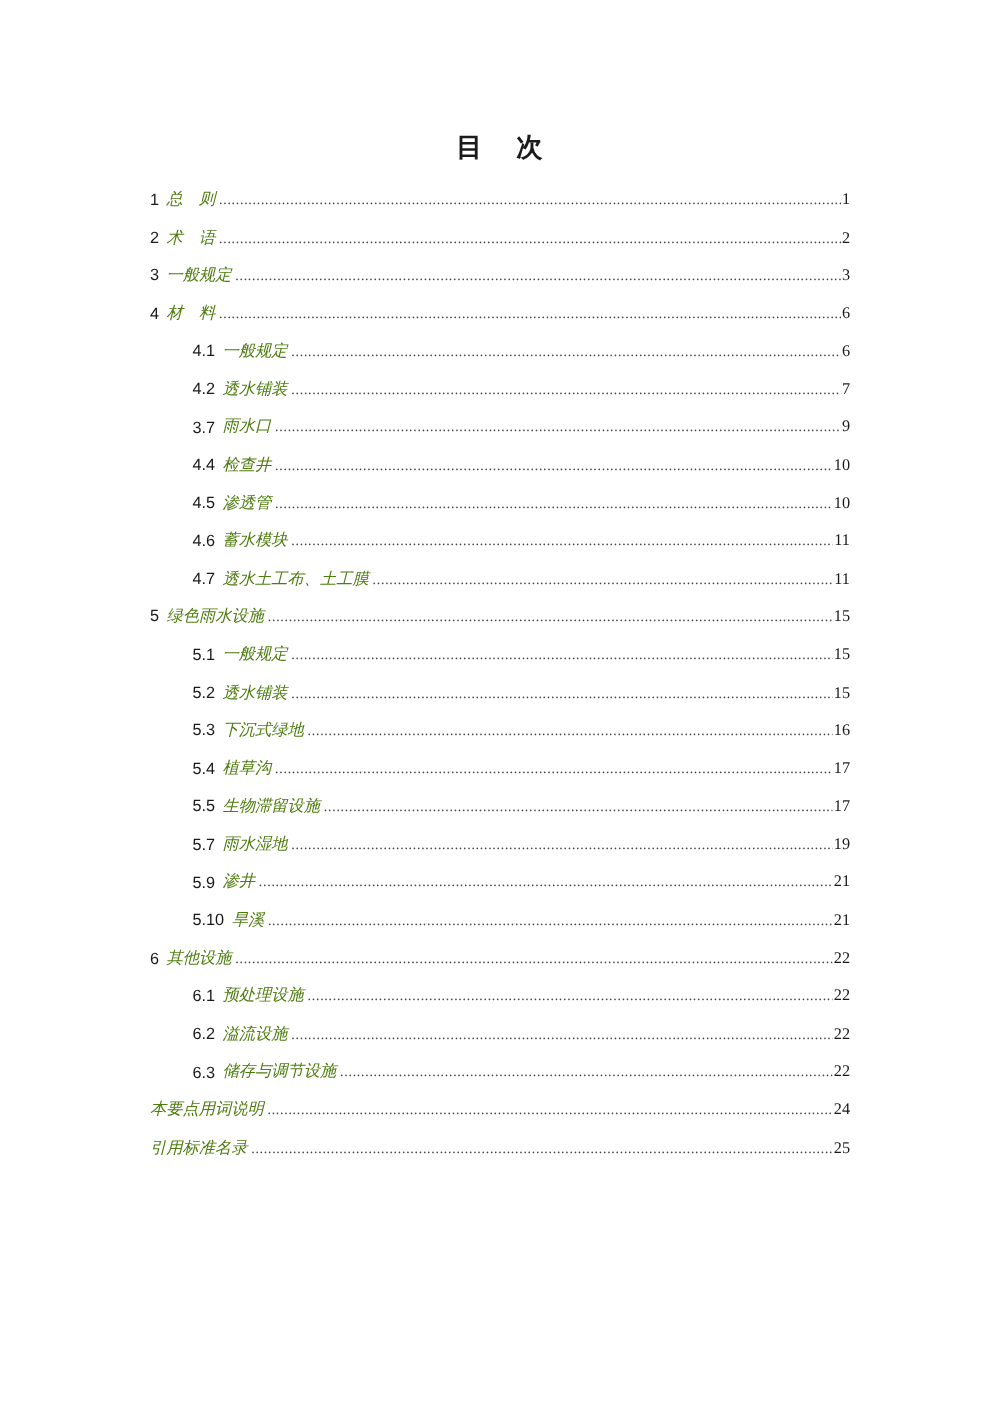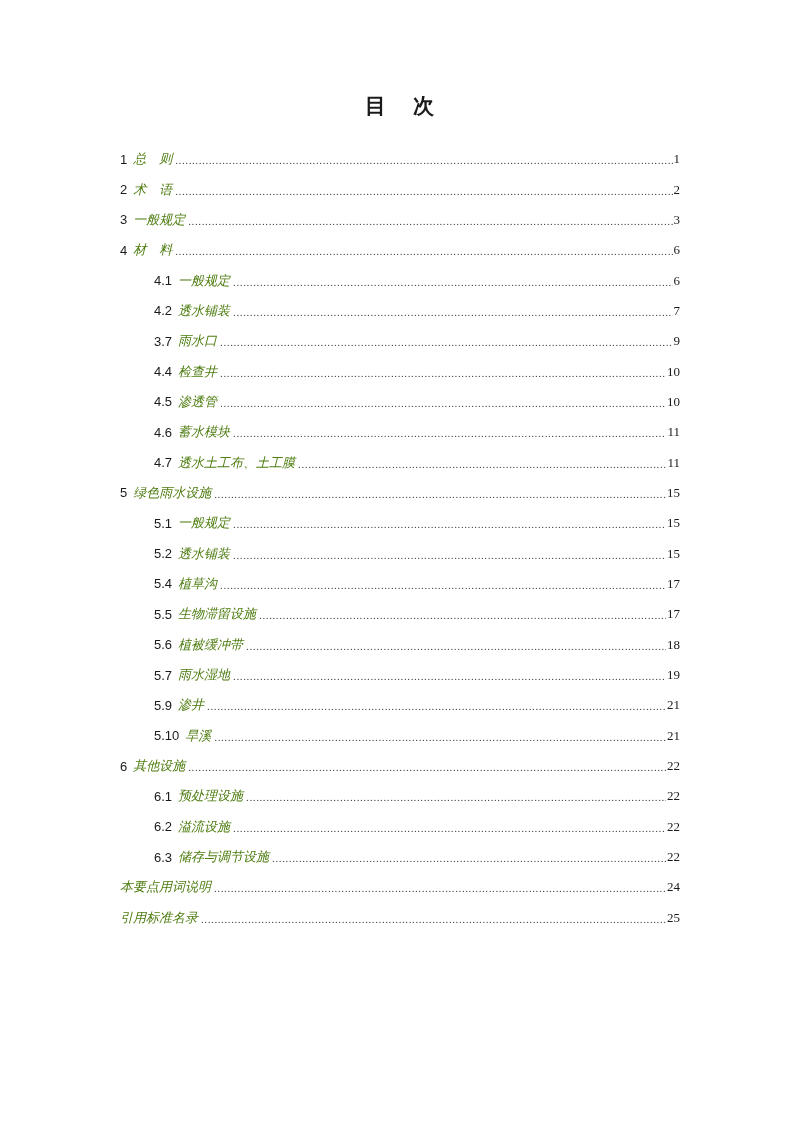--- a/index.html
+++ b/index.html
@@ -1,18 +1,18 @@
 <!DOCTYPE html>
 <html><head>
 <meta charset="utf-8">
 <style>
   html, body { margin: 0; padding: 0; background: #ffffff; }
   body { width: 800px; height: 1132px; position: relative; overflow: hidden;
          font-family: "DejaVu Serif", "Liberation Serif", serif; color: #1a1a1a; }
-  .title { position: absolute; top: 92px; left: 0; width: 800px; text-align: center;
+  .title { position: absolute; top: 104px; left: 0; width: 800px; text-align: center;
            font-size: 21px; font-weight: bold; letter-spacing: 1px; }
   .title span { display: inline-block; }
   .title .gap { width: 26px; }
   .toc { position: absolute; top: 144px; left: 120px; width: 560px; }
   .row { height: 30.35px; display: flex; align-items: center; font-size: 12.5px; white-space: nowrap; }
   .row.l2 { padding-left: 34px; justify-content: center; }
   .num { font-family: "Liberation Sans", sans-serif; font-size: 13px; margin-right: 6px; }
   .label { font-family: "DejaVu Sans", sans-serif; font-size: 13px; color: #4d7c0f; font-style: italic; }
   .dots { flex: 1; overflow: hidden; margin: 0 1px 0 3px; height: 14px; position: relative; }
   .dots::before { content: "......................................................................................................................................................................................................................................................................................................................................................";
@@ -105,36 +105,36 @@
       <span class="dots"></span>
       <span class="page">15</span>
     </div>
     <div class="row l2">
       <span class="num">5.2</span>
       <span class="label">透水铺装</span>
       <span class="dots"></span>
       <span class="page">15</span>
     </div>
     <div class="row l2">
+      <span class="num">5.3</span>
+      <span class="label">下沉式绿地</span>
+      <span class="dots"></span>
+      <span class="page">16</span>
+    </div>
+    <div class="row l2">
       <span class="num">5.4</span>
       <span class="label">植草沟</span>
       <span class="dots"></span>
       <span class="page">17</span>
     </div>
     <div class="row l2">
       <span class="num">5.5</span>
       <span class="label">生物滞留设施</span>
       <span class="dots"></span>
       <span class="page">17</span>
-    </div>
-    <div class="row l2">
-      <span class="num">5.6</span>
-      <span class="label">植被缓冲带</span>
-      <span class="dots"></span>
-      <span class="page">18</span>
     </div>
     <div class="row l2">
       <span class="num">5.7</span>
       <span class="label">雨水湿地</span>
       <span class="dots"></span>
       <span class="page">19</span>
     </div>
     <div class="row l2">
       <span class="num">5.9</span>
       <span class="label">渗井</span>

